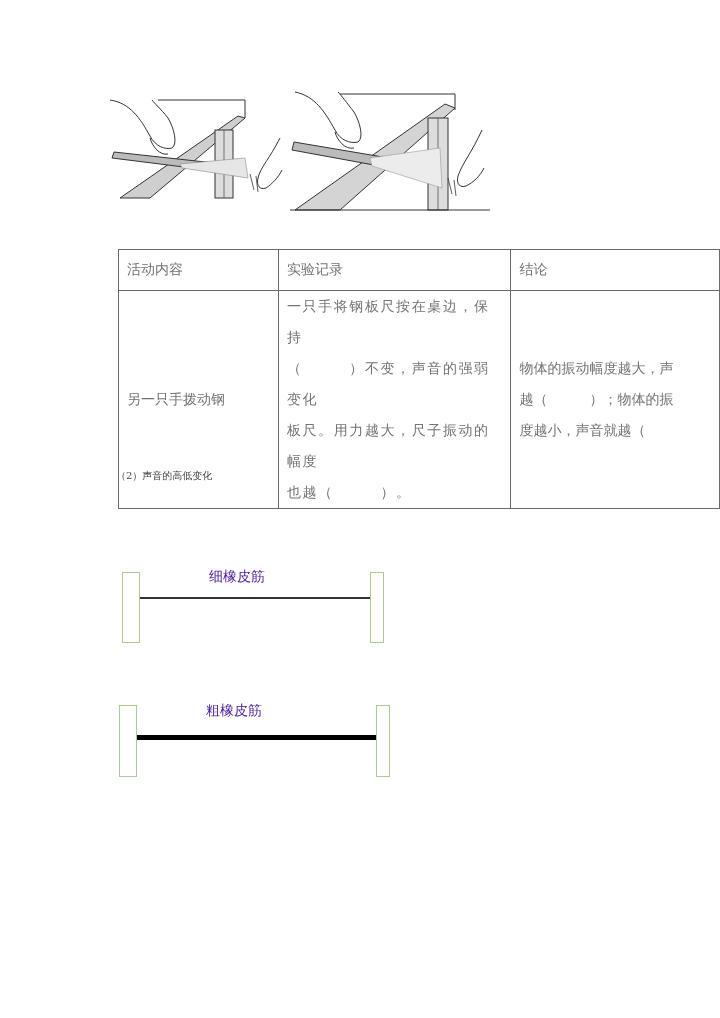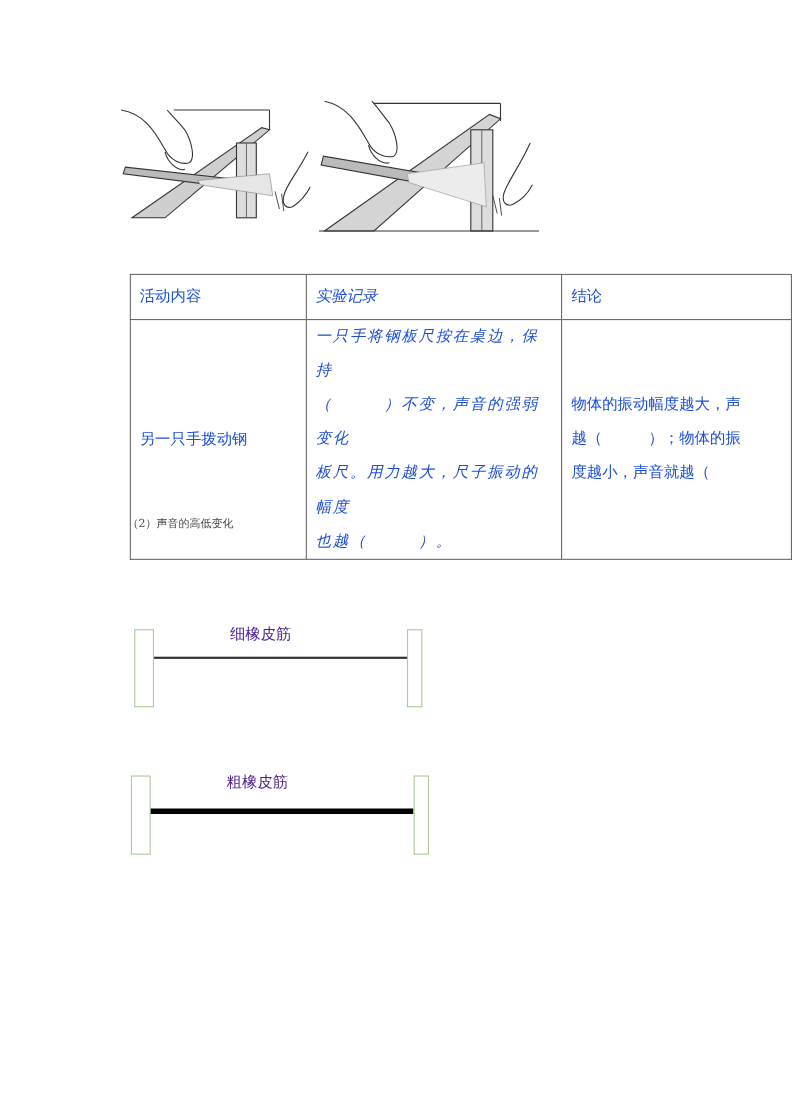--- a/index.html
+++ b/index.html
@@ -8,27 +8,27 @@
     background: #ffffff; color: #333;
     font-family: "DejaVu Sans", "Liberation Sans", sans-serif;
   }
   
   .figure { position: absolute; background: #fff; }
   .fig1 { left: 110px; top: 98px; width: 180px; height: 102px; }
   .fig2 { left: 290px; top: 88px; width: 205px; height: 124px; }
   
   .tbl { position: absolute; left: 118px; top: 249px; border-collapse: collapse; table-layout: fixed; }
   .tbl td {
-    border: 1px solid #6a6a6a; font-size: 14px; color: #1d4ed8;
+    border: 1px solid #6a6a6a; font-size: 14px; color: #737373;
     padding: 0 8px; vertical-align: middle; overflow: hidden; white-space: nowrap;
   }
   .tbl tr.head td { height: 40px; }
   .tbl tr.body td { height: 134px; }
   .c1 { width: 153px; }
-  .c2 { width: 243px; font-style: italic; }
+  .c2 { width: 243px; }
   .c3 { width: 200px; }
   .multiline { line-height: 31px; white-space: normal !important; letter-spacing: 1.6px; font-size: 14px; }
   .concl { line-height: 31px; white-space: nowrap; font-size: 14px; }
   .para { position: absolute; left: 116px; top: 469px; font-size: 10px; color: #444;
           font-family: "DejaVu Serif", "Liberation Serif", serif; }
   .post { position: absolute; border: 1.5px solid #a8cc94; background: #fff; box-sizing: border-box; }
   .band { position: absolute; background: #333; }
   .label { position: absolute; font-size: 14px; color: #4c1d95; }
 </style>
 </head>

